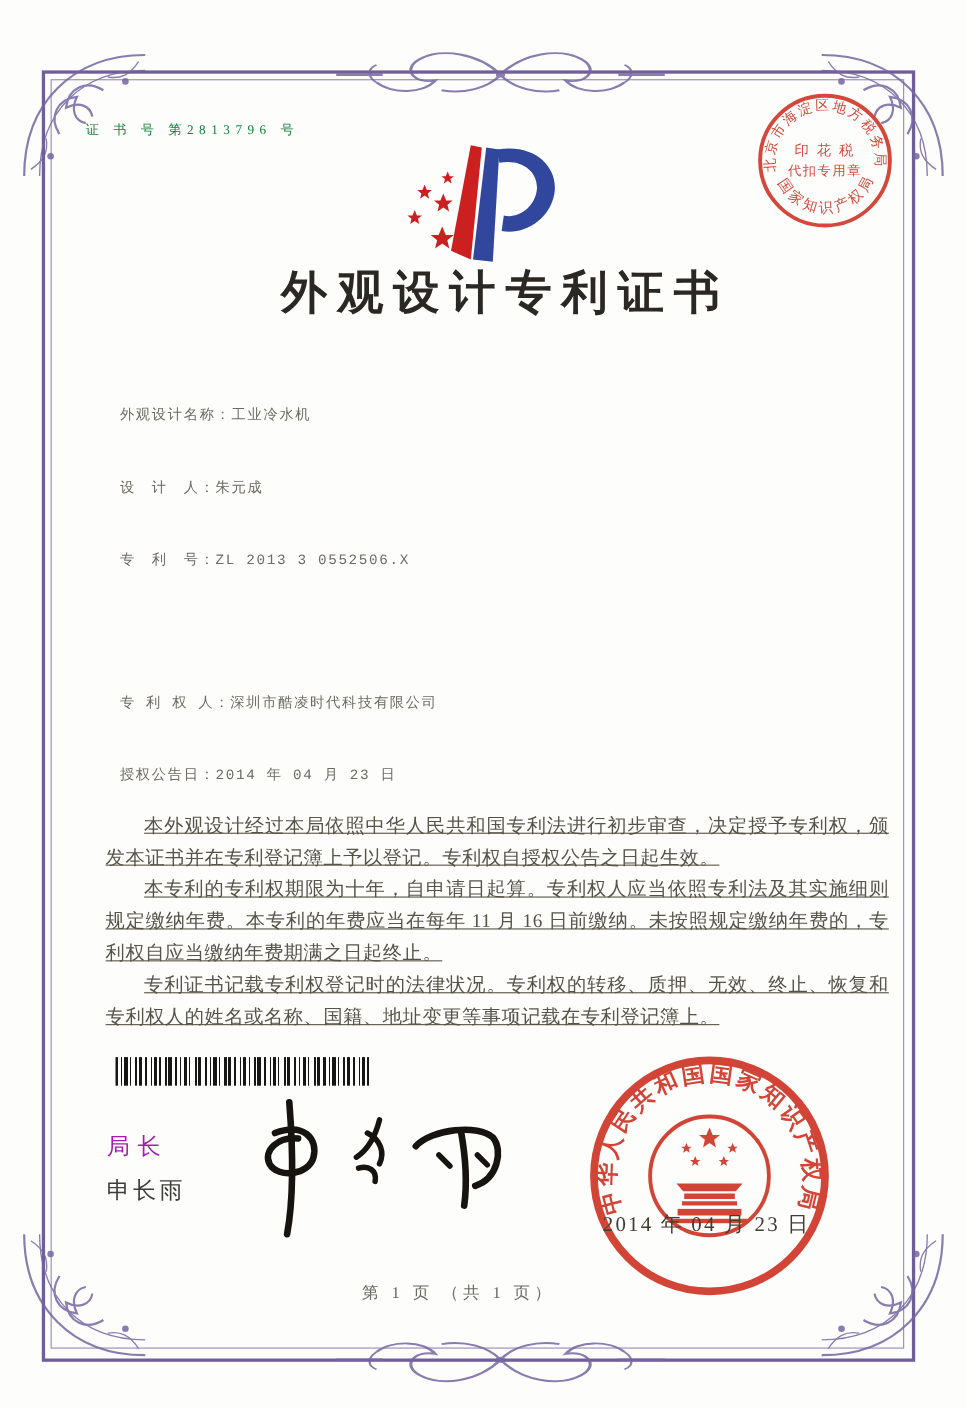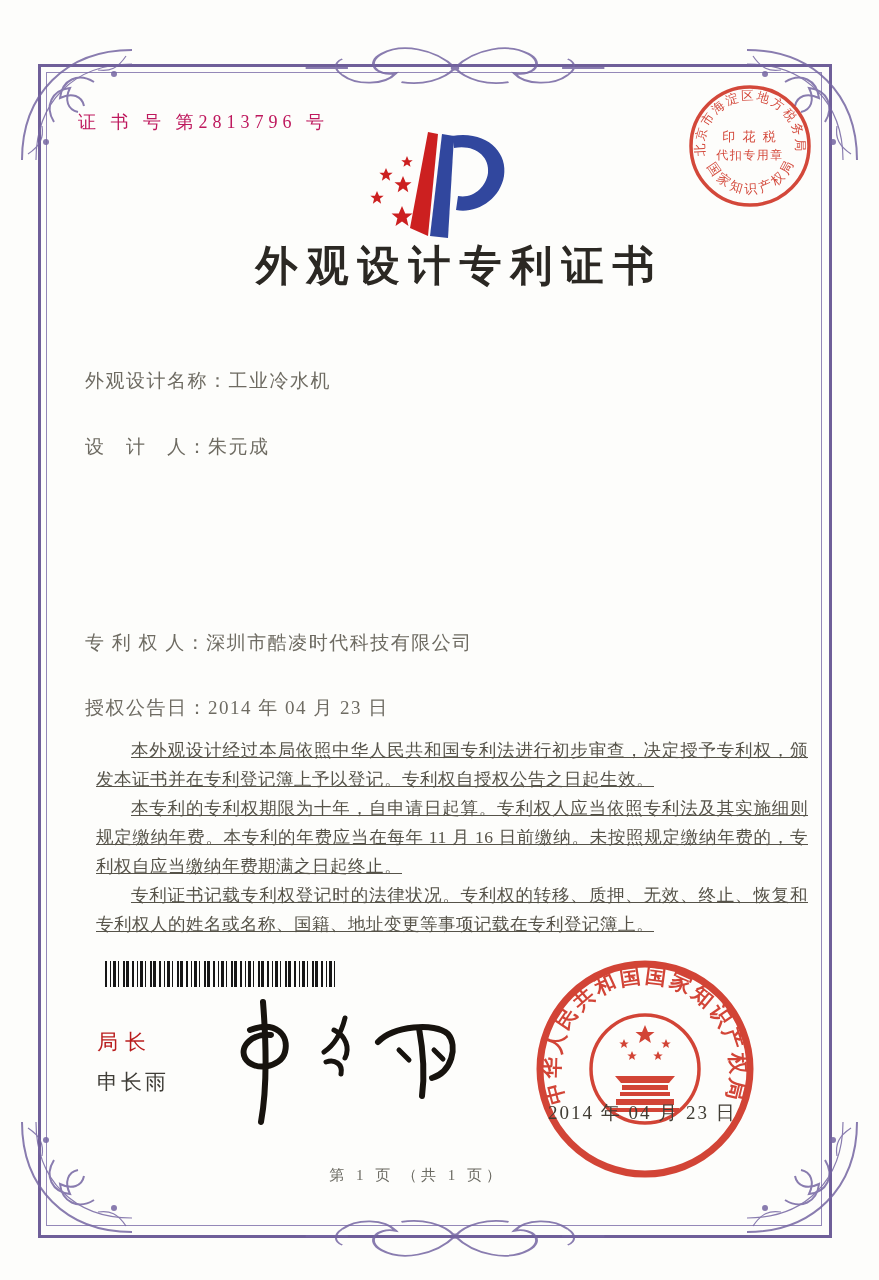--- a/index.html
+++ b/index.html
@@ -10,36 +10,36 @@
     color:#565349;
   }
   .abs{position:absolute;}
   
   .frame-outer{position:absolute;left:38px;top:64px;width:788px;height:1168px;
     border:3px solid #6f5f99;}
   .frame-inner{position:absolute;left:46px;top:72px;width:774px;height:1152px;
     border:1px solid #9488b8;}
   .ornament{position:absolute;pointer-events:none;opacity:.85;}
   
-  .cert-no{left:78px;top:110px;font-size:18px;letter-spacing:5px;color:#be185d;}
+  .cert-no{left:78px;top:110px;font-size:12px;letter-spacing:5px;color:#15803d;}
   .title{left:0;top:238px;width:879px;text-align:center;font-size:42px;
     letter-spacing:9px;font-weight:700;color:#2b2823;padding-left:20px;}
-  .field{left:85px;font-size:19px;letter-spacing:1.5px;color:#6e6b62;white-space:nowrap;}
+  .field{left:109px;font-size:13px;letter-spacing:1.5px;color:#6e6b62;white-space:nowrap;font-family:Liberation Mono, monospace;}
   .body-text{left:96px;top:736px;width:712px;font-size:17.5px;line-height:29px;
     color:#565349;text-align:justify;letter-spacing:.5px;}
   .body-text p{margin:0;text-indent:2em;text-decoration:underline;}
   .barcode{left:105px;top:961px;width:233px;height:26px;
     background:repeating-linear-gradient(90deg,
       #161616 0 2px, transparent 2px 5px,
       #161616 5px 6px, transparent 6px 8px,
       #161616 8px 11px, transparent 11px 13px,
       #161616 13px 14px, transparent 14px 18px,
       #161616 18px 20px, transparent 20px 21px,
       #161616 21px 24px, transparent 24px 27px);}
-  .sig-title{left:97px;top:1028px;font-size:21px;letter-spacing:7px;color:#b91c1c;}
+  .sig-title{left:97px;top:1028px;font-size:21px;letter-spacing:7px;color:#a21caf;}
   .sig-name{left:97px;top:1068px;font-size:21px;letter-spacing:3px;color:#3f3d37;}
   .signature{left:195px;top:998px;width:290px;height:128px;}
   .main-seal{left:532px;top:956px;width:226px;height:226px;}
   .seal-date{left:548px;top:1100px;font-size:19px;letter-spacing:2px;color:#413d34;
     z-index:5;white-space:nowrap;}
   .tax-seal{left:686px;top:82px;width:128px;height:128px;}
   .footer{left:38px;top:1166px;width:758px;text-align:center;font-size:15px;
     letter-spacing:4px;color:#6b6a62;}
   svg text{font-family:"Liberation Serif","DejaVu Serif",serif;}
 </style>
@@ -106,20 +106,21 @@
     <use href="#star" transform="translate(18,49) scale(0.7)" fill="#cc2020"></use>
     <use href="#star" transform="translate(35,59) scale(0.9)" fill="#cc2020"></use>
     <use href="#star" transform="translate(9,72) scale(0.7)" fill="#cc2020"></use>
     <use href="#star" transform="translate(34,91) scale(1.1)" fill="#cc2020"></use>
   </svg>
 
   <div class="abs title">外观设计专利证书</div>
 
   <div class="abs field" style="top:368px"><span>外观设计名称：</span><span>工业冷水机</span></div>
   <div class="abs field" style="top:434px"><span>设　计　人：</span><span>朱元成</span></div>
+  <div class="abs field" style="top:500px"><span>专　利　号：</span><span>ZL 2013 3 0552506.X</span></div>
   <div class="abs field" style="top:630px"><span>专 利 权 人：</span><span>深圳市酷凌时代科技有限公司</span></div>
   <div class="abs field" style="top:695px"><span>授权公告日：</span><span>2014 年 04 月 23 日</span></div>
 
   <div class="abs body-text">
     <p>本外观设计经过本局依照中华人民共和国专利法进行初步审查，决定授予专利权，颁发本证书并在专利登记簿上予以登记。专利权自授权公告之日起生效。</p>
     <p>本专利的专利权期限为十年，自申请日起算。专利权人应当依照专利法及其实施细则规定缴纳年费。本专利的年费应当在每年 11 月 16 日前缴纳。未按照规定缴纳年费的，专利权自应当缴纳年费期满之日起终止。</p>
     <p>专利证书记载专利权登记时的法律状况。专利权的转移、质押、无效、终止、恢复和专利权人的姓名或名称、国籍、地址变更等事项记载在专利登记簿上。</p>
   </div>
 
   <div class="abs barcode"></div>

